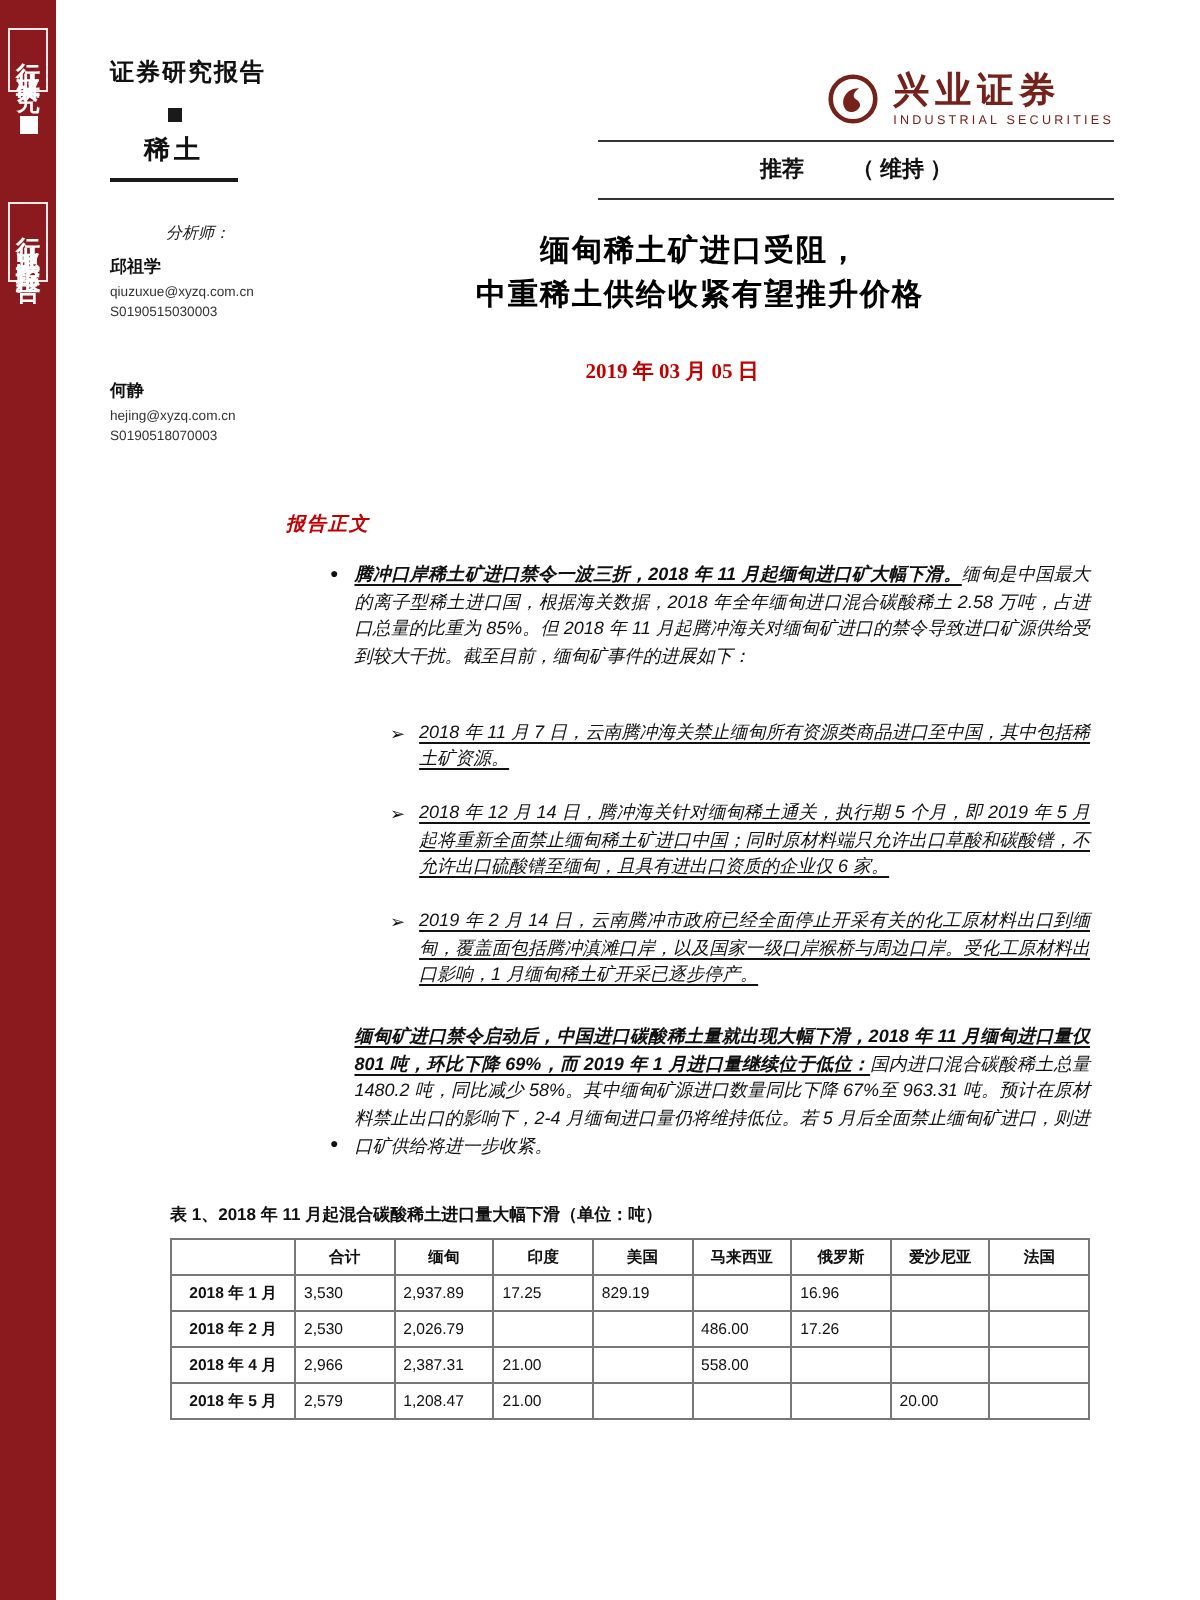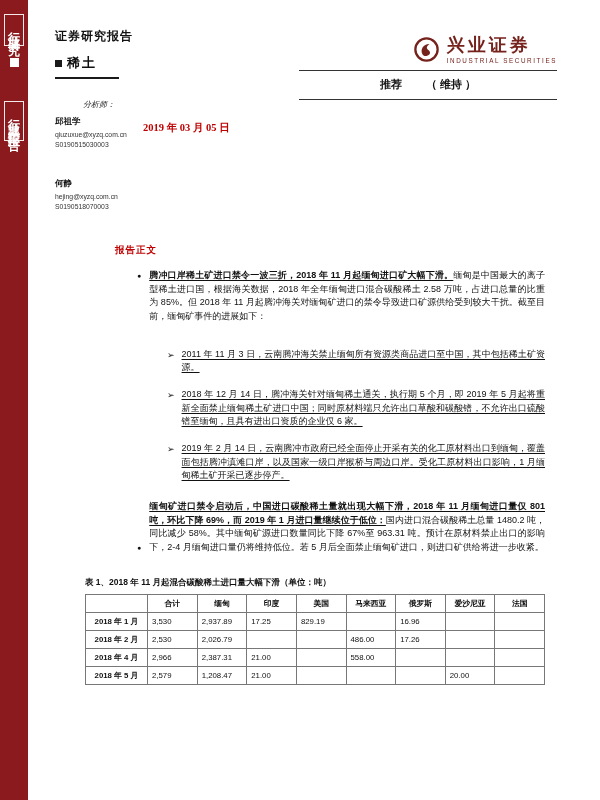--- a/index.html
+++ b/index.html
@@ -14,45 +14,45 @@
   .vtext { writing-mode:vertical-rl; text-orientation:upright; color:#fff; font-size:12px; font-weight:bold; letter-spacing:4px; line-height:1; }
   .side-square { width:9px; height:9px; background:#fff; margin:12px auto 0 auto; }
 
   
   .main { position:absolute; left:28px; top:0; width:572px; height:800px; padding:28px 43px 0 27px; }
   .header-row { display:flex; }
   .left-col { width:88px; flex-shrink:0; }
   .right-col { flex:1; min-width:0; }
 
   .report-type { font-size:12px; font-weight:bold; color:#111; letter-spacing:1px; }
-  .industry-row { margin-top:9px; display:flex; align-items:center; gap:5px; border-bottom:2px solid #1a1a1a; padding-bottom:5px; width:64px; }
+  .industry-row { margin-top:9px; display:flex; align-items:center; gap:5px; border-bottom:2px solid #1a1a1a; padding-bottom:5px; width:64px;flex-direction:column; }
   .industry-square { width:7px; height:7px; background:#1a1a1a; flex-shrink:0; }
   .industry { font-size:13px; font-weight:bold; letter-spacing:2px; }
 
   .analysts { margin-top:20px; }
   .an-label { font-size:8px; font-weight:normal; font-style:italic; color:#222;text-align:center; }
   .an-name { font-size:8.5px; font-weight:bold; margin-top:6px; color:#111; }
   .an-name.second { margin-top:30px; }
   .an-email { font-size:6.8px; color:#333; margin-top:3px; word-break:break-all; }
   .an-id { font-size:6.8px; color:#333; margin-top:3px; }
 
   .brand-box { margin-left:auto; width:258px; margin-top:8px; }
   .brand { display:flex; justify-content:flex-end; align-items:center; gap:7px; padding-bottom:6px; border-bottom:1.5px solid #333; }
   .logo { width:27px; height:27px; flex-shrink:0; }
   .brand-text { text-align:left; }
   .brand-cn { font-size:18px; font-weight:bold; color:#76221c; letter-spacing:3px; font-family:"Liberation Serif","DejaVu Serif",serif; line-height:1.05; }
   .brand-en { font-size:6.3px; color:#76221c; letter-spacing:1.6px; margin-top:2px; }
   .rating { border-bottom:1.5px solid #333; padding:6px 0 7px 0; display:flex; justify-content:center; gap:24px; font-size:11px; font-weight:bold; color:#111; }
 
   .title { margin-top:15px; text-align:center; font-weight:bold; font-size:15px; line-height:1.45; color:#000; letter-spacing:1px; }
   .title span { display:block; }
-  .date { text-align:left; margin-top:21px; margin-right:28px; color:#c00000; font-weight:bold; font-size:10.5px; font-family:"Liberation Serif","DejaVu Serif",serif; }
-
-  
-  .body { margin-left:60px; margin-right:12px; margin-top:34px; font-size:9px; color:#111; }
+  .date { text-align:center; margin-top:21px; margin-right:28px; color:#c00000; font-weight:bold; font-size:10.5px; font-family:"Liberation Serif","DejaVu Serif",serif; }
+
+  
+  .body { margin-left:88px; margin-right:12px; margin-top:34px; font-size:9px; color:#111;font-style:italic; }
   .section-label { color:#c00000; font-weight:bold; font-size:9.5px; letter-spacing:1px; }
   .bullet-item { display:flex; gap:8px; margin-top:12px; }
   .dot { font-size:7px; line-height:14px; margin-left:22px; flex-shrink:0; }
   .bullet-item p { flex:1; line-height:1.52; text-align:justify; }
   .lead { font-weight:bold; text-decoration:underline; text-underline-offset:2px; }
   .sub-item { display:flex; gap:7px; margin-left:52px; margin-top:13px; }
   .sub-item.first { margin-top:24px; }
   .arrow { font-size:9px; line-height:14px; flex-shrink:0; }
   .sub-item p { flex:1; line-height:1.52; text-align:justify; text-decoration:underline; text-underline-offset:2px; }
   .bullet-item.second { margin-top:17px;align-items:flex-end; }
@@ -118,35 +118,39 @@
             <div class="brand-text">
               <div class="brand-cn">兴业证券</div>
               <div class="brand-en">INDUSTRIAL SECURITIES</div>
             </div>
           </div>
           <div class="rating">
             <span>推荐</span>
             <span>（ 维持 ）</span>
           </div>
         </div>
+        <h1 class="title">
+          <span>缅甸稀土矿进口受阻，</span>
+          <span>中重稀土供给收紧有望推升价格</span>
+        </h1>
         <div class="date">2019 年 03 月 05 日</div>
       </div>
     </div>
 
     <div class="body">
       <div class="section-label">报告正文</div>
 
       <div class="bullet-item">
         <span class="dot">●</span>
         <p><span class="lead">腾冲口岸稀土矿进口禁令一波三折，2018 年 11 月起缅甸进口矿大幅下滑。</span><span>缅甸是中国最大的离子型稀土进口国，根据海关数据，2018 年全年缅甸进口混合碳酸稀土 2.58 万吨，占进口总量的比重为 85%。但 2018 年 11 月起腾冲海关对缅甸矿进口的禁令导致进口矿源供给受到较大干扰。截至目前，缅甸矿事件的进展如下：</span></p>
       </div>
 
       <div class="sub-item first">
         <span class="arrow">➢</span>
-        <p>2011 年 11 月 3 日，云南腾冲海关禁止缅甸所有资源类商品进口至中国，其中包括稀土矿资源。</p>
+        <p>2018 年 11 月 7 日，云南腾冲海关禁止缅甸所有资源类商品进口至中国，其中包括稀土矿资源。</p>
       </div>
 
       <div class="sub-item">
         <span class="arrow">➢</span>
         <p>2018 年 12 月 14 日，腾冲海关针对缅甸稀土通关，执行期 5 个月，即 2019 年 5 月起将重新全面禁止缅甸稀土矿进口中国；同时原材料端只允许出口草酸和碳酸镨，不允许出口硫酸镨至缅甸，且具有进出口资质的企业仅 6 家。</p>
       </div>
 
       <div class="sub-item">
         <span class="arrow">➢</span>
         <p>2019 年 2 月 14 日，云南腾冲市政府已经全面停止开采有关的化工原材料出口到缅甸，覆盖面包括腾冲滇滩口岸，以及国家一级口岸猴桥与周边口岸。受化工原材料出口影响，1 月缅甸稀土矿开采已逐步停产。</p>

